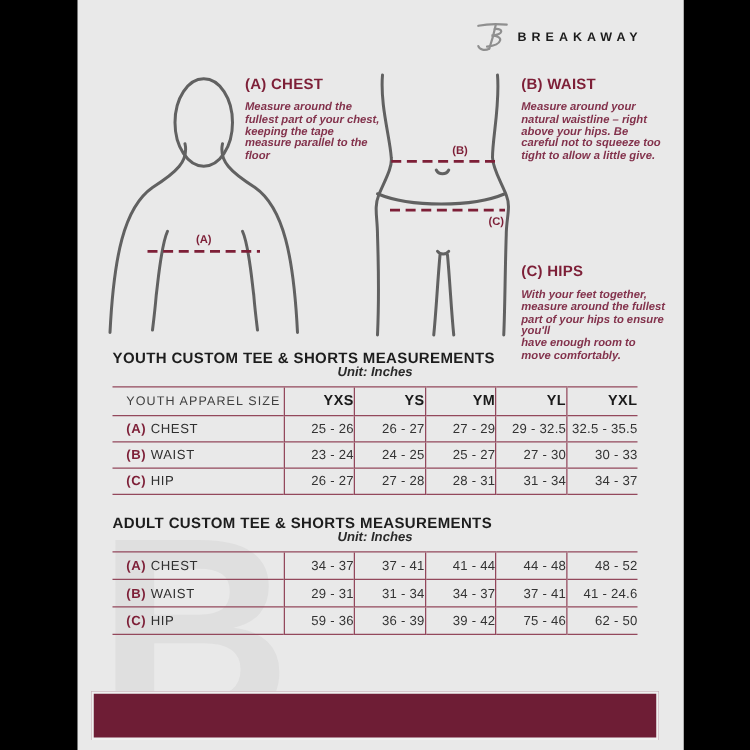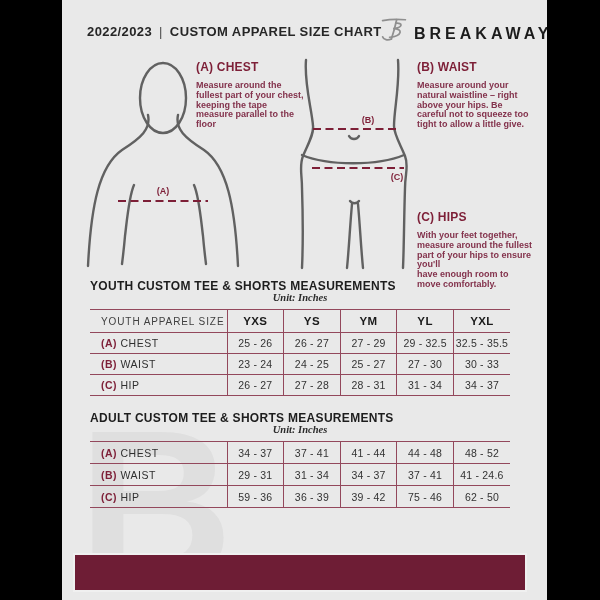--- a/index.html
+++ b/index.html
@@ -29,57 +29,57 @@
   }
   
   .hdr-title{
     position:absolute;left:25px;top:24px;white-space:nowrap;
     font-weight:700;font-size:13px;letter-spacing:.4px;color:var(--ink);
   }
   .hdr-div{margin:0 7px;font-weight:400;color:#4a4a4a;}
   .logo{position:absolute;left:318px;top:15px;}
   .brand{
     position:absolute;left:352px;top:25px;
-    font-weight:700;font-size:16px;letter-spacing:4px;color:#1c1c1c;white-space:nowrap;
+    font-weight:700;font-size:10px;letter-spacing:4px;color:#1c1c1c;white-space:nowrap;
   }
   
   .fig{position:absolute;}
   #fig-torso{left:20px;top:56px;}
   #fig-lower{left:234px;top:56px;}
   .fig path,.fig ellipse{stroke:var(--stroke);stroke-width:2.4;fill:none;stroke-linecap:round;}
   .fig line{stroke:var(--accent);stroke-width:2.2;stroke-dasharray:8 4.5;}
   .fig text{font:700 9px "Liberation Sans",sans-serif;fill:var(--accent);}
   
   .guide{position:absolute;z-index:2;}
   #guide-a{left:134px;top:60px;width:108px;}
   #guide-b{left:355px;top:60px;width:114px;}
   #guide-c{left:355px;top:162px;width:116px;margin-top:48px;}
   .guide h3{margin:0 0 7px;font-size:12px;font-weight:700;letter-spacing:.2px;color:var(--accent);}
-  .guide p{margin:0;font-size:9px;line-height:9.8px;font-weight:600;
+  .guide p{margin:0;font-size:9px;line-height:9.8px;font-style:italic;font-weight:600;
            color:var(--para);white-space:pre-line;}
   
   .sec-title{
     position:absolute;left:28px;width:420px;text-align:left;
     font-size:12px;font-weight:700;letter-spacing:.3px;color:#1d1d1d;
   }
   .sec-unit{
     position:absolute;left:28px;width:420px;text-align:center;
-    font-size:10.5px;font-style:italic;font-weight:600;color:#2a2a2a;font-family:Liberation Serif, serif;
+    font-size:10.5px;font-style:italic;font-weight:600;color:#2a2a2a;
   }
   #youth-title{top:279px;} #youth-unit{top:292px;}
   #adult-title{top:411px;} #adult-unit{top:424px;}
   
   .size-table{
     position:absolute;left:28px;width:420px;
     border-collapse:collapse;table-layout:fixed;
     border-bottom:1px solid var(--line);
   }
   #youth-table{top:309px;} #adult-table{top:441px;}
   .size-table th,.size-table td{
-    border-top:1px solid var(--line);padding:0;text-align:center;vertical-align:middle;
+    border-top:1px solid var(--line);padding:0;text-align:right;vertical-align:middle;
     overflow:hidden;white-space:nowrap;
   }
   .size-table th+th,.size-table td+td{border-left:1px solid var(--line);}
   .size-table .label{text-align:left;padding-left:11px;}
   .size-table th.label{font-size:10px;font-weight:400;letter-spacing:.9px;color:#3f3f3f;}
   .size-table th{font-size:11.5px;font-weight:700;color:#1a1a1a;letter-spacing:.4px;margin-top:37px;}
   .size-table td{font-size:10.5px;color:#333;letter-spacing:.2px;}
   .size-table td.label{color:#2f2f2f;letter-spacing:.5px;}
   .pfx{font-weight:700;color:var(--accent);}
   #youth-table tr{height:21px;} #youth-table tr.head{height:23px;}
@@ -90,23 +90,20 @@
     background:var(--footer);border:2px solid #f0f0f0;box-sizing:border-box;
   }
 </style>
 </head>
 <body>
 
 <div class="doc">
 
   <div class="watermark">B</div>
 
-  <div class="hdr-title">
-    <span>2022/2023</span><span class="hdr-div">|</span><span>CUSTOM APPAREL SIZE CHART</span>
-  </div>
   <div class="logo">
     <svg width="28" height="27" viewBox="0 0 32 30">
       <g stroke="#8f8f8f" stroke-width="2" fill="none" stroke-linecap="round">
         <path d="M3 6 Q 15 3.5 29 5"></path>
         <path d="M19 5 Q 17 15 13 27"></path>
         <path d="M18 9 C 26 8 27 14 15 15 C 27 15 25.5 23.5 11 25"></path>
         <path d="M13 27 C 9 29 4 28 3 24.5"></path>
       </g>
     </svg>
   </div>

